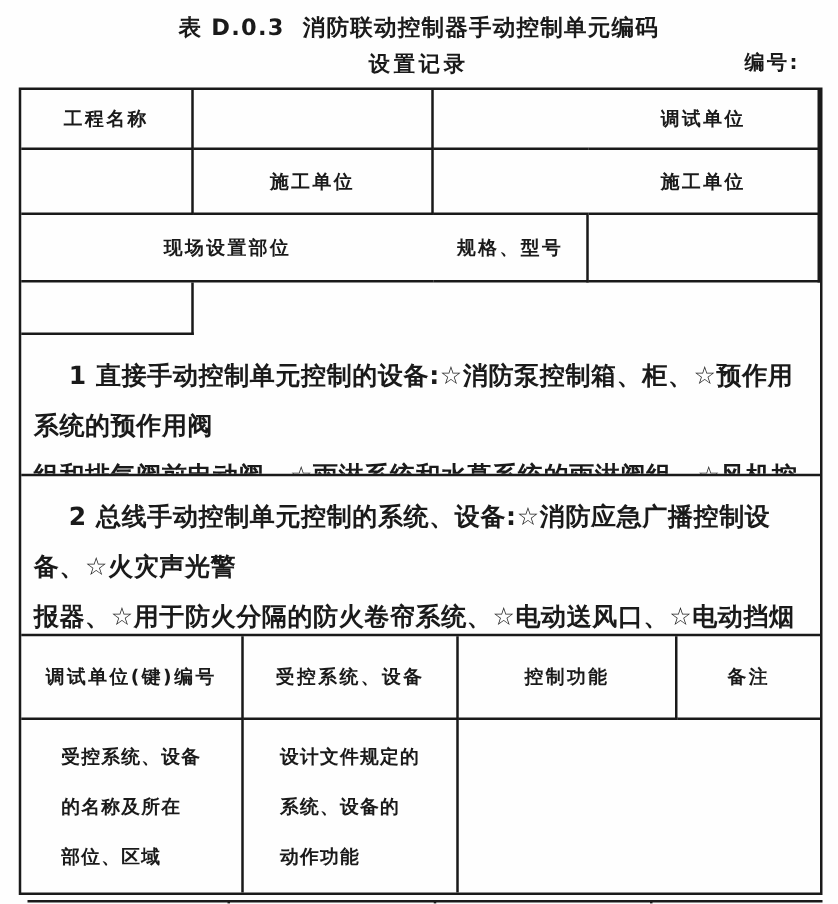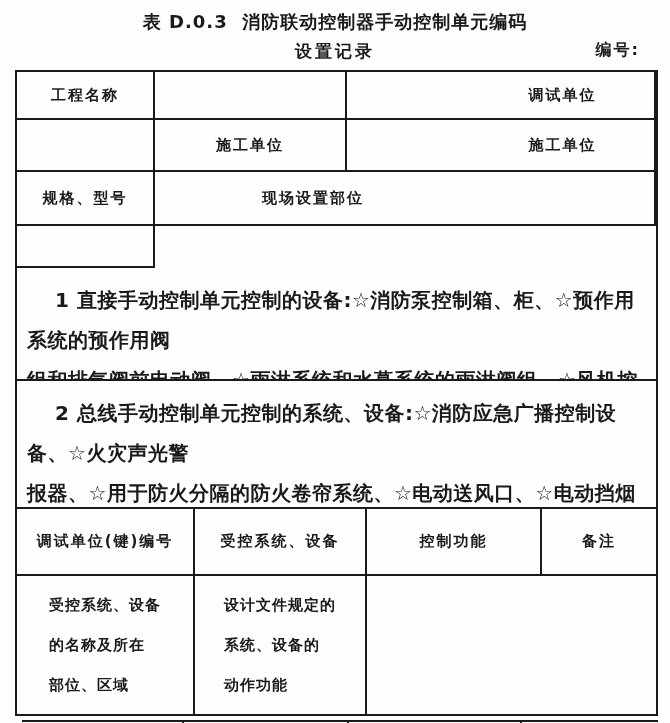--- a/index.html
+++ b/index.html
@@ -121,22 +121,22 @@
       <div class="cell">工程名称</div>
       <div class="cell"></div>
       <div class="cell last-col"></div>
 
       <div class="cell">调试单位</div>
       <div class="cell"></div>
       <div class="cell">施工单位</div>
       <div class="cell last-col"></div>
 
       <div class="cell">施工单位</div>
+      <div class="cell span2 last-col">现场设置部位</div>
       <div class="cell">规格、型号</div>
-      <div class="cell span2 last-col">现场设置部位</div>
 
       <div class="cell"></div>
       <div class="cell"></div>
     </div>
 
     <div class="note-row n1">1 直接手动控制单元控制的设备:☆消防泵控制箱、柜、☆预作用系统的预作用阀
 组和排气阀前电动阀、☆雨淋系统和水幕系统的雨淋阀组、☆风机控制箱、柜</div>
     <div class="note-row n2">2 总线手动控制单元控制的系统、设备:☆消防应急广播控制设备、☆火灾声光警
 报器、☆用于防火分隔的防火卷帘系统、☆电动送风口、☆电动挡烟垂壁、☆排烟口、
 ☆排烟阀、☆排烟窗、☆电动防火阀</div>

